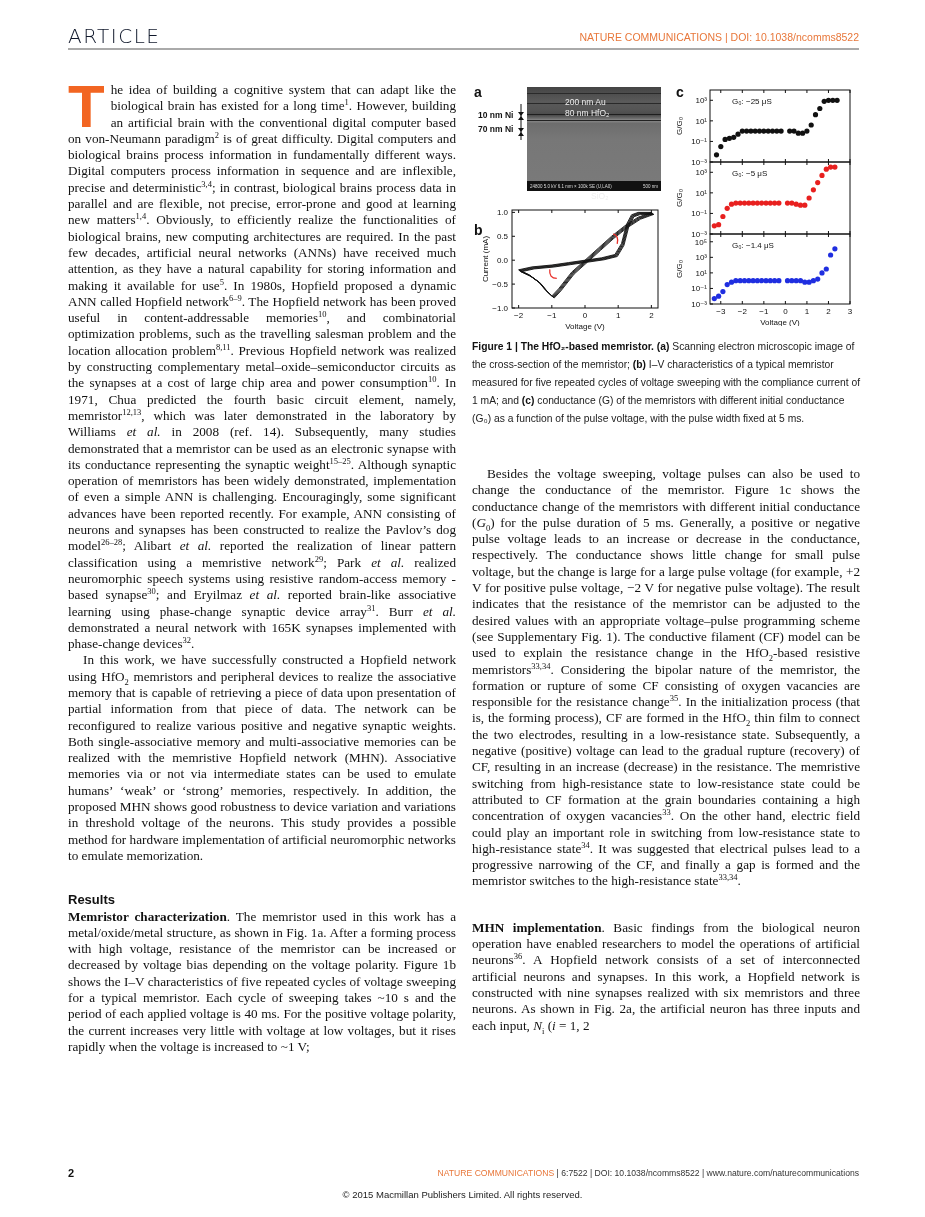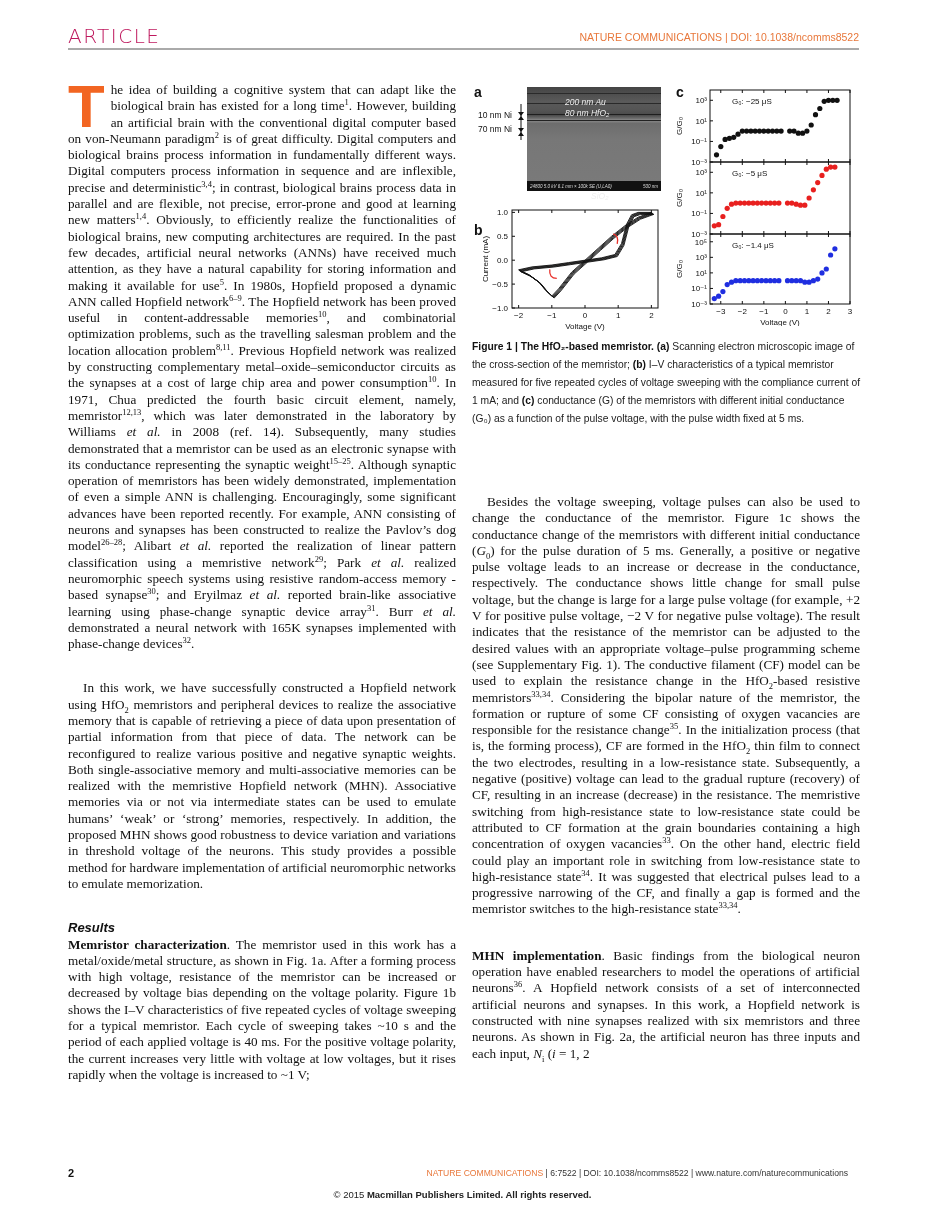--- a/index.html
+++ b/index.html
@@ -1,43 +1,43 @@
 <!DOCTYPE html>
 <html><head>
 <meta charset="utf-8">
 <style>
   html, body { margin:0; padding:0; background:#fff; }
   body { width:925px; height:1217px; position:relative; overflow:hidden; font-family:"Liberation Serif","DejaVu Serif",serif; color:#111; }
-  .hdr-left { position:absolute; left:68px; top:24px; font-family:"DejaVu Sans","Liberation Sans",sans-serif; font-size:20px; letter-spacing:1.5px; color:#be185d; font-weight:300; }
+  .hdr-left { position:absolute; left:68px; top:24px; font-family:"DejaVu Sans","Liberation Sans",sans-serif; font-size:20px; letter-spacing:1.5px; color:#0f172a; font-weight:300; }
   .hdr-right { position:absolute; right:66px; top:31px; font-family:"Liberation Sans","DejaVu Sans",sans-serif; font-size:10.5px; color:#e8773a;padding-left:40px; }
   .hdr-rule { position:absolute; left:68px; right:66px; top:48px; height:2px; background:#aaa; }
   .col { position:absolute; font-size:13.2px; line-height:16.3px; text-align:justify; }
   .col-left { left:68px; top:82px; width:388px; }
   .col-right { left:472px; top:466px; width:388px; }
   .col p { margin:0; }
-  .col p.ind { text-indent:15px;margin-top:28px; }
+  .col p.ind { text-indent:15px; }
   sup { font-size:8.5px; line-height:0; vertical-align:super; }
   sub { font-size:8.5px; line-height:0; }
   .dropcap { float:left; font-family:"Liberation Sans","DejaVu Sans",sans-serif; color:#f26522; font-size:60px; line-height:46px; margin:2px 6px 0 0; font-weight:bold; }
-  .sec-head { font-family:"Liberation Sans","DejaVu Sans",sans-serif; font-weight:bold; font-size:13px; margin-top:28px !important;font-style:italic; }
+  .sec-head { font-family:"Liberation Sans","DejaVu Sans",sans-serif; font-weight:bold; font-size:13px; margin-top:28px !important; }
   .run-head { font-weight:bold; }
   .gap { height:30px; }
   .panel-letter { position:absolute; font-family:"Liberation Sans","DejaVu Sans",sans-serif; font-weight:bold; font-size:14px; }
-  .sem { position:absolute; left:527px; top:87px; width:134px; height:104px; background:linear-gradient(#444 0%, #5a5a5a 14%, #555 22%, #4a4a4a 27%, #6a6a6a 30%, #8d8d8d 32%, #6d6d6d 35%, #777 50%, #7a7a7a 100%);font-style:italic; }
+  .sem { position:absolute; left:527px; top:87px; width:134px; height:104px; background:linear-gradient(#444 0%, #5a5a5a 14%, #555 22%, #4a4a4a 27%, #6a6a6a 30%, #8d8d8d 32%, #6d6d6d 35%, #777 50%, #7a7a7a 100%); }
   .sem-label { position:absolute; font-family:"Liberation Sans","DejaVu Sans",sans-serif; font-size:8.5px; color:#eee; }
   .sem-bar { position:absolute; left:0; right:0; bottom:0; height:10px; background:#111; color:#ddd; font-size:4.5px; font-family:"Liberation Sans",sans-serif; display:flex; justify-content:space-between; align-items:center; padding:0 3px; box-sizing:border-box; }
-  .layer-label { position:absolute; font-family:"Liberation Sans","DejaVu Sans",sans-serif; font-size:8.5px; color:#111; }
+  .layer-label { position:absolute; font-family:"Liberation Sans","DejaVu Sans",sans-serif; font-size:8.5px; color:#111;font-weight:bold; }
   .axis-text { font-family:"Liberation Sans","DejaVu Sans",sans-serif; font-size:8px; fill:#111; }
   .caption { position:absolute; left:472px; top:338px; width:392px; font-family:"Liberation Sans","DejaVu Sans",sans-serif; font-size:10.3px; line-height:18px; color:#222; }
   .caption b { color:#111; }
   .footer-page { position:absolute; left:68px; top:1167px; font-family:"Liberation Sans","DejaVu Sans",sans-serif; font-size:11px; font-weight:bold; }
-  .footer-right { position:absolute; right:77px; top:1168px; font-family:"Liberation Sans","DejaVu Sans",sans-serif; font-size:8.6px; color:#333; }
+  .footer-right { position:absolute; right:66px; top:1168px; font-family:"Liberation Sans","DejaVu Sans",sans-serif; font-size:8.6px; color:#333; }
   .footer-right .jn { color:#e8773a; }
   .copyright { position:absolute; left:0; right:0; top:1189px; text-align:center; font-family:"Liberation Sans","DejaVu Sans",sans-serif; font-size:9.5px; color:#222; }
-  .copyright b { font-weight:bold; }
+  .copyright b { font-weight:normal; }
 </style>
 </head>
 <body>
 
 <div class="hdr-left">ARTICLE</div>
 <div class="hdr-right">NATURE COMMUNICATIONS | DOI: 10.1038/ncomms8522</div>
 <div class="hdr-rule"></div>
 
 <div class="col col-left">
   <p>

